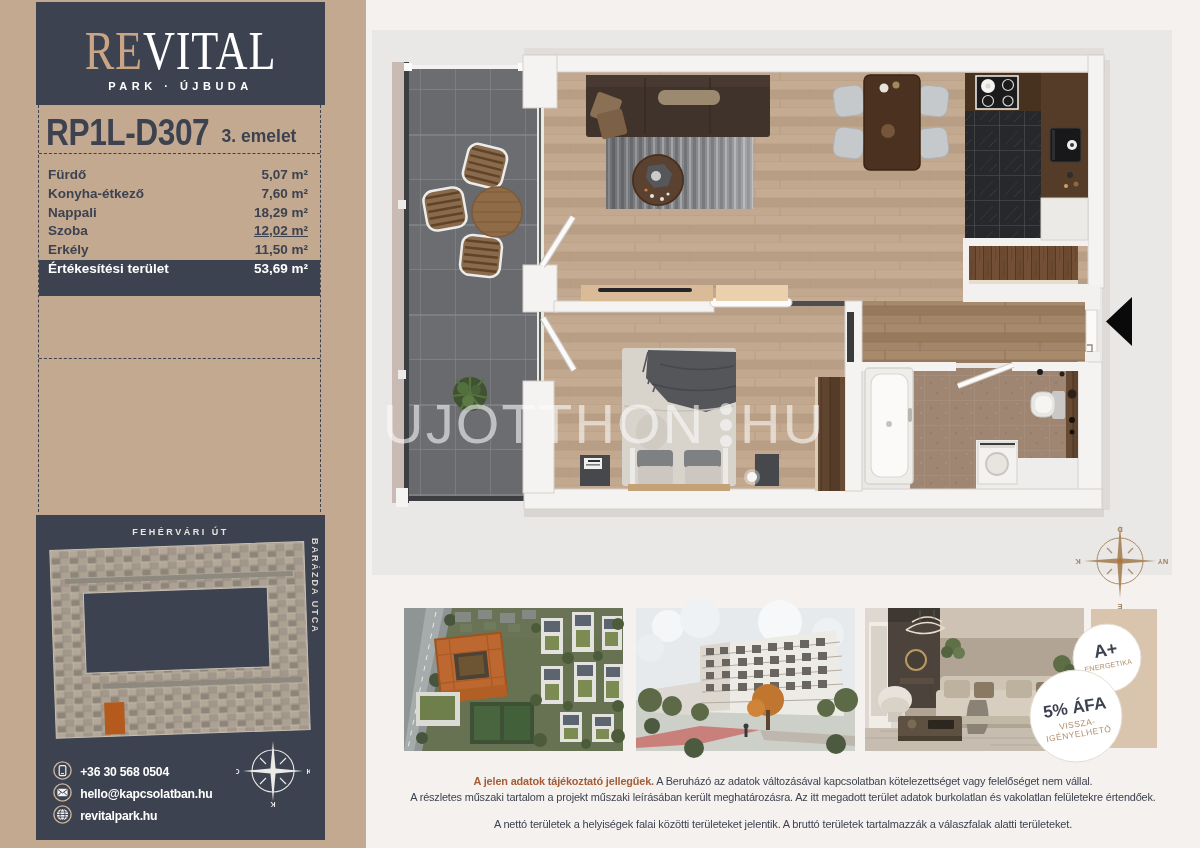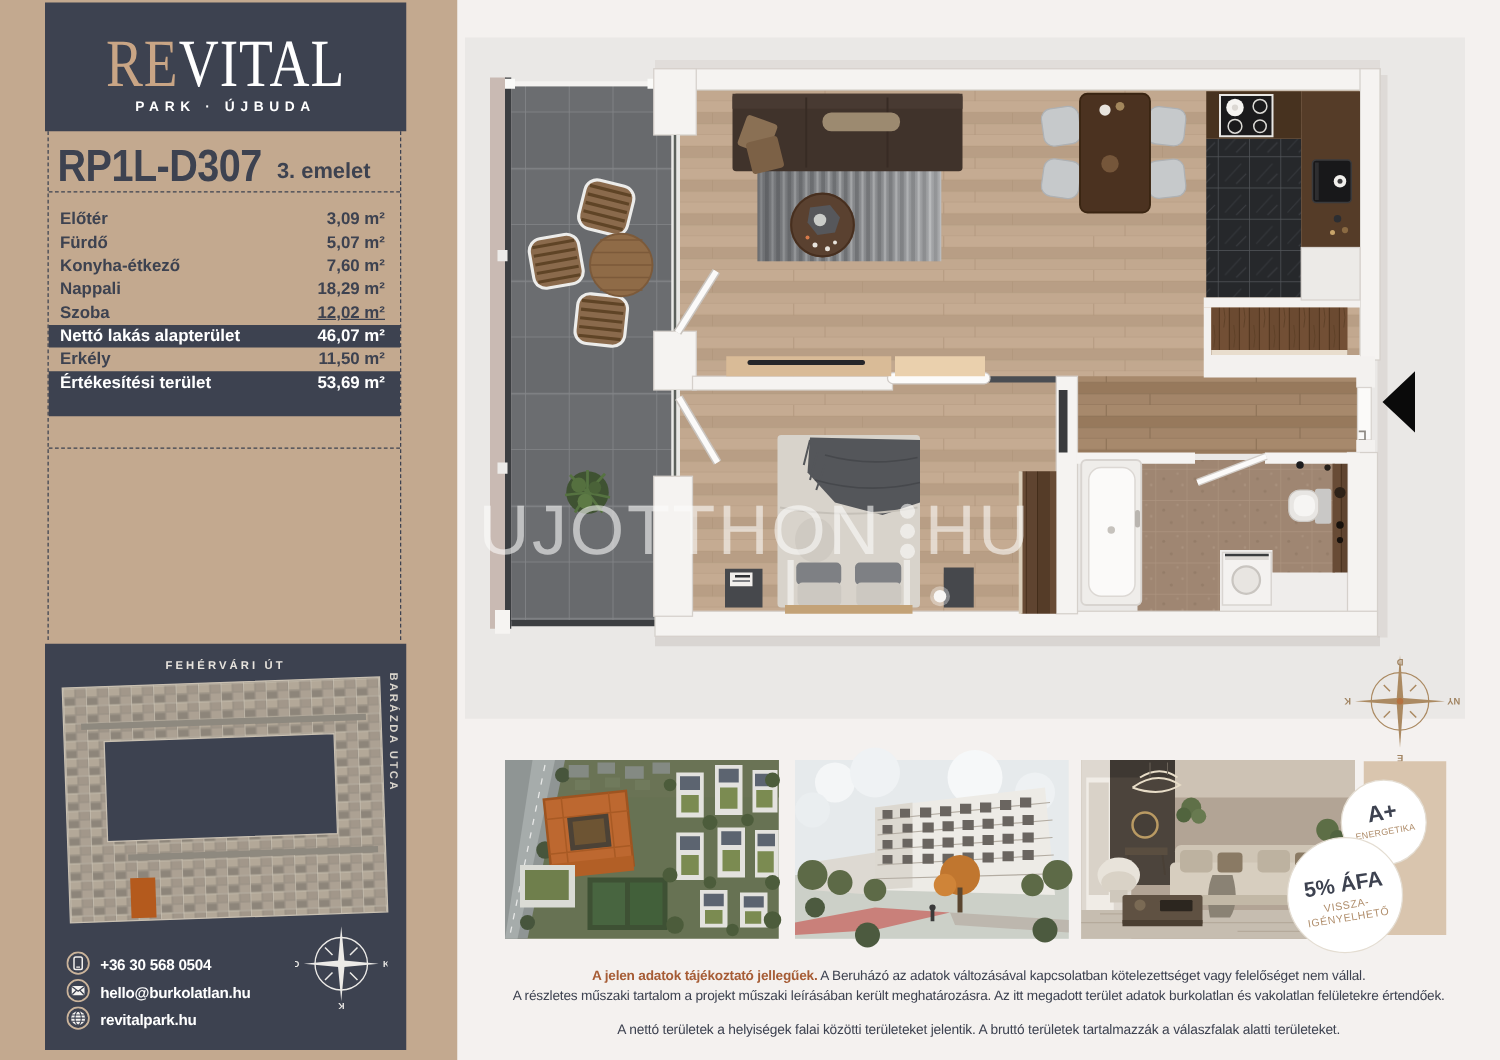--- a/index.html
+++ b/index.html
@@ -25,31 +25,29 @@
 <div class="abs" style="left:320px;top:105px;width:0;height:407px;border-left:1.6px dashed #3d4250;"></div>
 
 <div class="abs" style="left:46px;top:112px;font-size:36px;font-weight:bold;color:#3d4250;letter-spacing:-0.5px;transform:scaleX(0.88);transform-origin:0 0;">RP1L-D307</div>
 
 <div class="abs" style="left:200px;top:126px;width:118px;text-align:center;font-size:17.5px;font-weight:bold;color:#3d4250;">3. emelet</div>
 
 <div class="abs" style="left:39px;top:153px;width:281px;height:0;border-top:1.6px dashed #3d4250;"></div>
 
 <div class="abs" style="left:39px;top:166px;width:281px;font-size:13.5px;font-weight:bold;color:#3d4250;">
 
-  <div style="position:relative;height:18.8px;line-height:18.8px;"><span style="margin-left:9px;">Előtér</span><span style="position:absolute;right:12px;">3,09 m²</span></div>
 
   <div style="position:relative;height:18.8px;line-height:18.8px;"><span style="margin-left:9px;">Fürdő</span><span style="position:absolute;right:12px;">5,07 m²</span></div>
 
   <div style="position:relative;height:18.8px;line-height:18.8px;"><span style="margin-left:9px;">Konyha-étkező</span><span style="position:absolute;right:12px;">7,60 m²</span></div>
 
   <div style="position:relative;height:18.8px;line-height:18.8px;"><span style="margin-left:9px;">Nappali</span><span style="position:absolute;right:12px;">18,29 m²</span></div>
 
   <div style="position:relative;height:18.6px;line-height:18.6px;"><span style="margin-left:9px;">Szoba</span><span style="position:absolute;right:12px;text-decoration:underline;">12,02 m²</span></div>
 
-  <div style="position:relative;height:18.6px;line-height:18.6px;background:#3d4250;color:#fff;"><span style="margin-left:9px;">Nettó lakás alapterület</span><span style="position:absolute;right:12px;">46,07 m²</span></div>
 
 
 
   <div style="position:relative;height:18.6px;line-height:18.6px;"><span style="margin-left:9px;">Erkély</span><span style="position:absolute;right:12px;">11,50 m²</span></div>
 
   <div style="position:relative;height:36px;line-height:18.6px;background:#3d4250;color:#fff;"><span style="margin-left:9px;">Értékesítési terület</span><span style="position:absolute;right:12px;">53,69 m²</span></div>
 </div>
 
 <div class="abs" style="left:39px;top:358px;width:281px;height:0;border-top:1.6px dashed #3d4250;"></div>
 
@@ -105,21 +103,21 @@
     </svg>
   <span style="margin-left:5px;">+36 30 568 0504</span>
 </div>
 
 <div class="abs" style="left:53px;top:783px;width:260px;height:20px;color:#fff;font-size:12.2px;letter-spacing:-0.2px;font-weight:bold;">
   <svg width="19" height="19" viewBox="0 0 19 19" style="vertical-align:-4px;">
       <circle cx="9.5" cy="9.5" r="8.6" fill="none" stroke="#cbb49b" stroke-width="1.4"></circle>
       <rect x="4.4" y="5.8" width="10.2" height="7.4" rx="1.2" fill="#f4f2f0"></rect>
       <path d="M4.8 6.4 L9.5 10 L14.2 6.4 M4.8 12.6 L8.2 9.2 M14.2 12.6 L10.8 9.2" fill="none" stroke="#3d4250" stroke-width="1"></path>
     </svg>
-  <span style="margin-left:5px;">hello@burkolatlan.hu</span>
+  <span style="margin-left:5px;">hello@kapcsolatban.hu</span>
 </div>
 
 <div class="abs" style="left:53px;top:805px;width:260px;height:20px;color:#fff;font-size:12.2px;letter-spacing:-0.2px;font-weight:bold;">
   <svg width="19" height="19" viewBox="0 0 19 19" style="vertical-align:-4px;">
       <circle cx="9.5" cy="9.5" r="8.6" fill="none" stroke="#cbb49b" stroke-width="1.4"></circle>
       <circle cx="9.5" cy="9.5" r="5.6" fill="#f4f2f0"></circle>
       <ellipse cx="9.5" cy="9.5" rx="2.5" ry="5.6" fill="none" stroke="#3d4250" stroke-width="0.9"></ellipse>
       <line x1="3.9" y1="9.5" x2="15.1" y2="9.5" stroke="#3d4250" stroke-width="0.9"></line>
       <line x1="4.6" y1="7" x2="14.4" y2="7" stroke="#3d4250" stroke-width="0.8"></line>
       <line x1="4.6" y1="12" x2="14.4" y2="12" stroke="#3d4250" stroke-width="0.8"></line>

